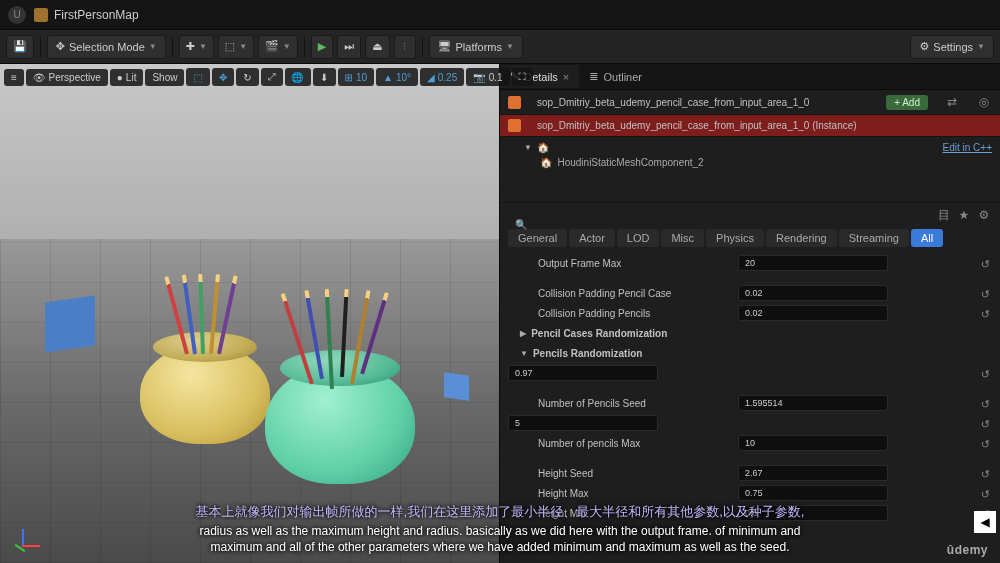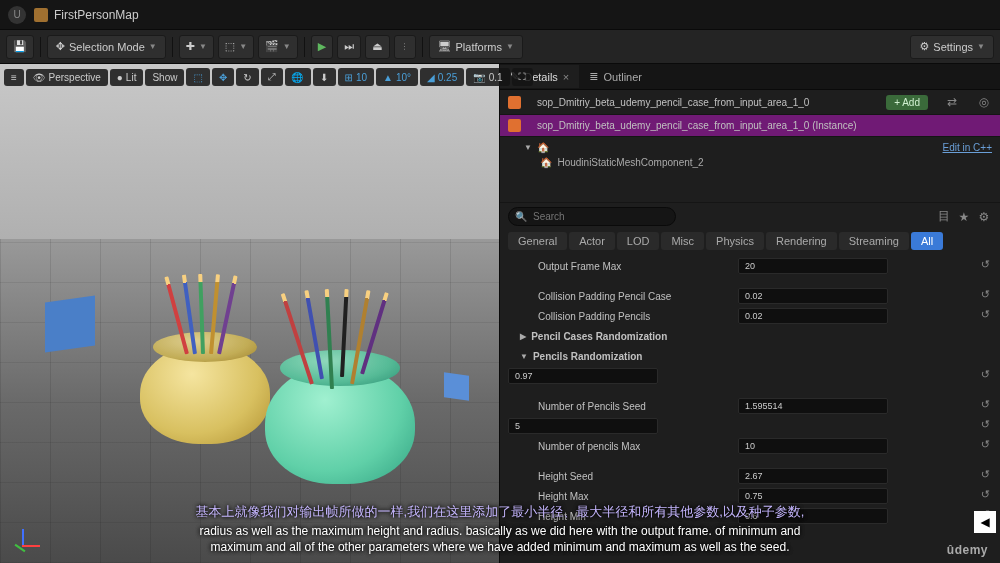--- a/index.html
+++ b/index.html
@@ -46,21 +46,21 @@
 .axis .x { position:absolute; left:14px; bottom:8px; width:18px; height:2px; background:#ff4040; }
 .axis .y { position:absolute; left:6px; bottom:6px; width:12px; height:2px; background:#40c040; transform:rotate(35deg); }
 
 
 .details { flex: 1; background: #1e1e1e; display: flex; flex-direction: column; overflow: hidden; }
 .panel-tabs { display: flex; height: 26px; background: #151515; border-bottom: 1px solid #0a0a0a; align-items: center; }
 .panel-tab { padding: 5px 10px; font-size: 11px; color: #aaa; display: flex; gap: 5px; align-items: center; cursor: pointer; }
 .panel-tab.active { background: #1e1e1e; color: #ddd; }
 .close-x { color: #888; font-size: 11px; }
 .asset-row { display: flex; align-items: center; padding: 4px 8px; gap: 16px; font-size: 10px; border-bottom: 1px solid #151515; }
-.asset-row.sel { background: #701a75; }
+.asset-row.sel { background: #7f1d1d; }
 .orange-icon { width: 13px; height: 13px; background: #e07030; border-radius: 2px; flex-shrink: 0; }
 .add-btn { margin-left: auto; background: #3a6a3a; color: #d0f0d0; padding: 2px 8px; border-radius: 3px; font-size: 10px; cursor: pointer; }
 .comp-tree { padding: 3px 8px 3px 24px; font-size: 10px; color: #aaa; }
 .comp-tree .row { display:flex; align-items:center; gap:5px; padding:2px 0; }
 .comp-tree .indent { padding-left: 16px; }
 .edit-link { margin-left: auto; color: #6a9fd8; text-decoration: underline; cursor: pointer; }
 .spacer-row { height: 30px; border-bottom: 1px solid #151515; }
 
 .search-row { padding: 4px 8px; display: flex; gap: 4px; align-items: center; }
 .search-input { flex: 1; background: #151515; border: 1px solid #0a0a0a; border-radius: 10px; padding: 3px 10px 3px 24px; color: #aaa; font-size: 10px; }
@@ -69,21 +69,21 @@
 .mini-icon { width: 16px; height: 16px; display: flex; align-items: center; justify-content: center; color: #888; cursor: pointer; font-size: 12px; }
 
 .filter-tabs { display: flex; gap: 0; padding: 2px 8px 6px; flex-wrap: wrap; }
 .filter-tab { padding: 3px 10px; font-size: 11px; color: #aaa; background: #2a2a2a; border-radius: 3px; margin-right: 2px; cursor: pointer; }
 .filter-tab.active { background: #3a7ad8; color: #fff; }
 
 .props { flex: 1; overflow-y: auto; padding: 0 4px 8px 8px; }
 .prop-row { display: flex; align-items: center; padding: 2px 0; min-height: 20px; }
 .prop-label { width: 230px; font-size: 10px; color: #c0c0c0; padding-left: 30px; }
 .prop-label.cat { padding-left: 12px; font-weight: 600; font-size: 10px; display:flex; gap:5px; align-items:center; }
-.prop-val { flex: 1; display: flex; align-items: flex-start; gap: 4px; }
+.prop-val { flex: 1; display: flex; align-items: flex-end; gap: 4px; }
 .num-input { background: #0f0f0f; border: 1px solid #2a2a2a; border-radius: 2px; padding: 2px 6px; color: #ccc; font-size: 9px; width: 150px; }
 .reset-icn { color: #888; font-size: 11px; cursor: pointer; margin-left: auto; margin-right: 6px; }
 .tri { font-size: 8px; color: #aaa; }
 .gap { height: 10px; }
 
 
 .subtitles { position: absolute; bottom: 8px; left: 0; right: 0; text-align: center; padding: 0 60px; }
 .sub-cn { color: #c4b5fd; font-size: 13px; text-shadow: 0 0 4px #000, 0 0 4px #000; margin-bottom: 2px; }
 .sub-en { color: #fff; font-size: 12px; text-shadow: 0 0 4px #000, 0 0 4px #000; line-height: 1.35; }
 .udemy-logo { position: absolute; right: 12px; bottom: 6px; color: #aaa; font-size: 12px; font-weight: 600; letter-spacing: 0.5px; }
@@ -224,21 +224,20 @@
       <div class="row indent">
         <span>🏠</span>
         <span>HoudiniStaticMeshComponent_2</span>
       </div>
     </div>
     <div class="spacer-row"></div>
 
     <div class="search-row">
       <div class="search-wrap">
         <span class="mag">🔍</span>
-        <input class="search-input" placeholder="Search" style="">
       </div>
       <span class="mini-icon">目</span>
       <span class="mini-icon">★</span>
       <span class="mini-icon">⚙</span>
     </div>
 
     <div class="filter-tabs">
       <span class="filter-tab">General</span>
       <span class="filter-tab">Actor</span>
       <span class="filter-tab">LOD</span>

